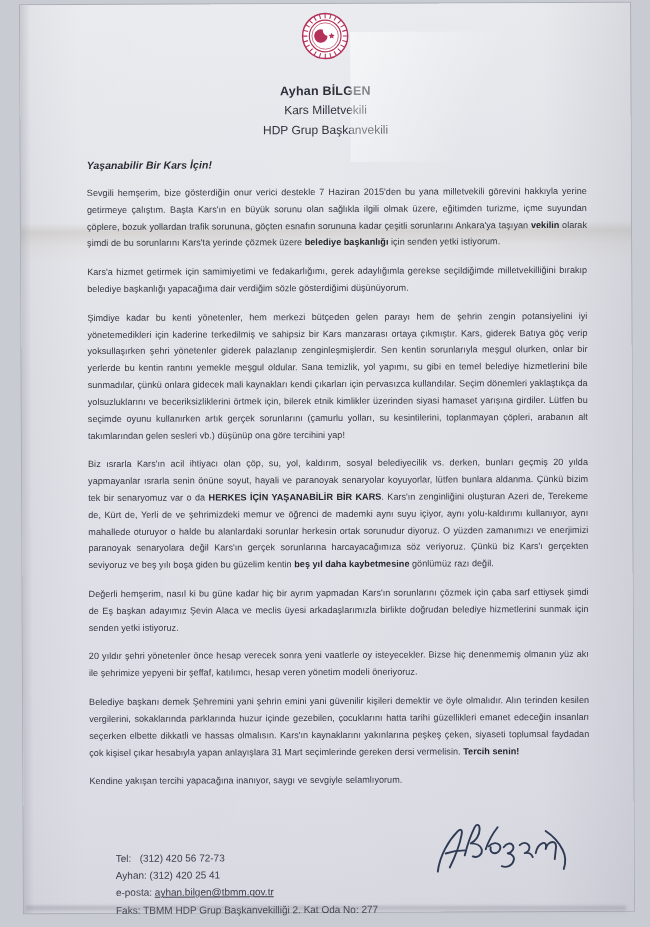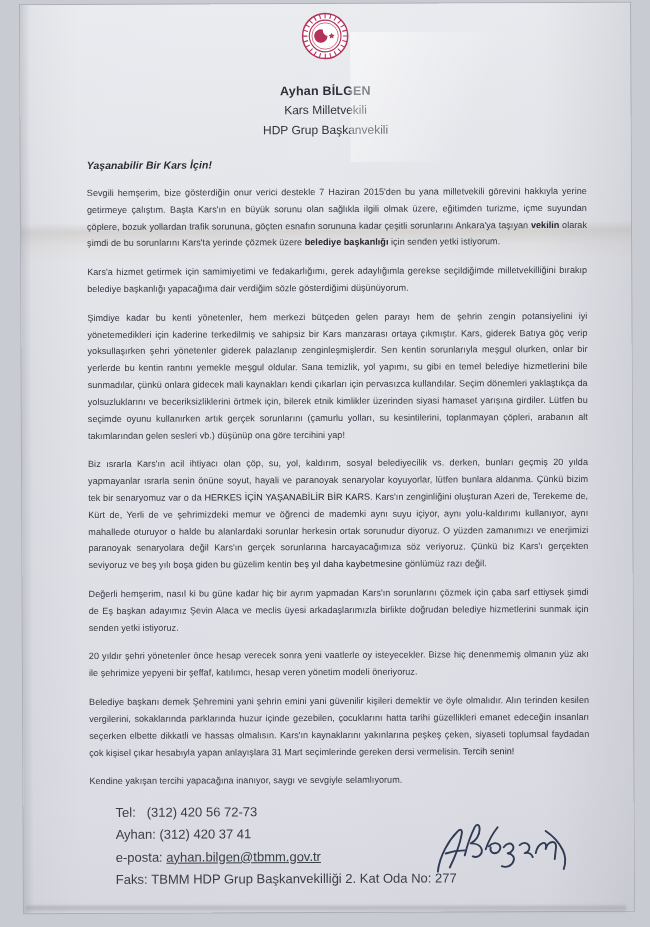--- a/index.html
+++ b/index.html
@@ -103,42 +103,42 @@
   }
   p.para {
     font-size: 9.1px;
     line-height: 1.85;
     color: #333741;
     margin: 0 0 12px 0;
     text-align: justify;
     text-justify: inter-word;
     letter-spacing: 0.02px;
   }
-  b, .b { font-weight: normal; color: #23262e; }
+  b, .b { font-weight: bold; color: #23262e; }
   .u { font-weight: bold; color: #23262e; }
 
   
   .faded { color: #4a4d56; }
 
   
   .sig-area {
     position: absolute;
     right: 58px;
     top: 806px;
     width: 160px;
     height: 70px;
   }
   .sig-area svg { display: block; }
 
   
   .footer {
     position: absolute;
     left: 92px;
-    top: 797px;
-    font-size: 13px;
+    top: 845px;
+    font-size: 10px;
     line-height: 1.72;
     color: #3a3e47;
   }
   .footer .row { white-space: pre; }
   .footer .mail {
     text-decoration: underline;
     margin-top: 48px;
   }
 
   
@@ -226,21 +226,21 @@
             <path d="M88 38 C91 34 95 33 97 36 C99 39 96 44 92 44 C96 45 99 47 98 51 C97 56 91 59 86 57"></path>
             <path d="M104 36 C107 33 111 33 113 36 C115 39 113 43 109 44 C113 43 116 45 117 48"></path>
             <path d="M120 44 C121 39 124 35 127 34 C130 33 131 36 130 40 C131 36 134 33 137 33 C140 33 141 36 140 41 L139 50"></path>
             <path d="M130 22 C136 26 143 33 147 41 C150 47 150 54 148 60"></path>
           </g>
         </svg>
       </div>
 
       <div class="footer">
         <div class="row"><span>Tel:</span>&nbsp;&nbsp;&nbsp;<span>(312) 420 56 72-73</span></div>
-        <div class="row"><span>Ayhan:</span>&nbsp;<span>(312) 420 37 41</span></div>
+        <div class="row"><span>Ayhan:</span>&nbsp;<span>(312) 420 25 41</span></div>
         <div class="row"><span>e-posta:</span>&nbsp;<span class="mail">ayhan.bilgen@tbmm.gov.tr</span></div>
         <div class="row"><span>Faks:</span>&nbsp;<span>TBMM HDP Grup Başkanvekilliği 2. Kat Oda No: 277</span></div>
       </div>
 
     </div>
   </div>
   <div class="sheet-bottom-shadow"></div>
 </div>
 
 </body></html>

